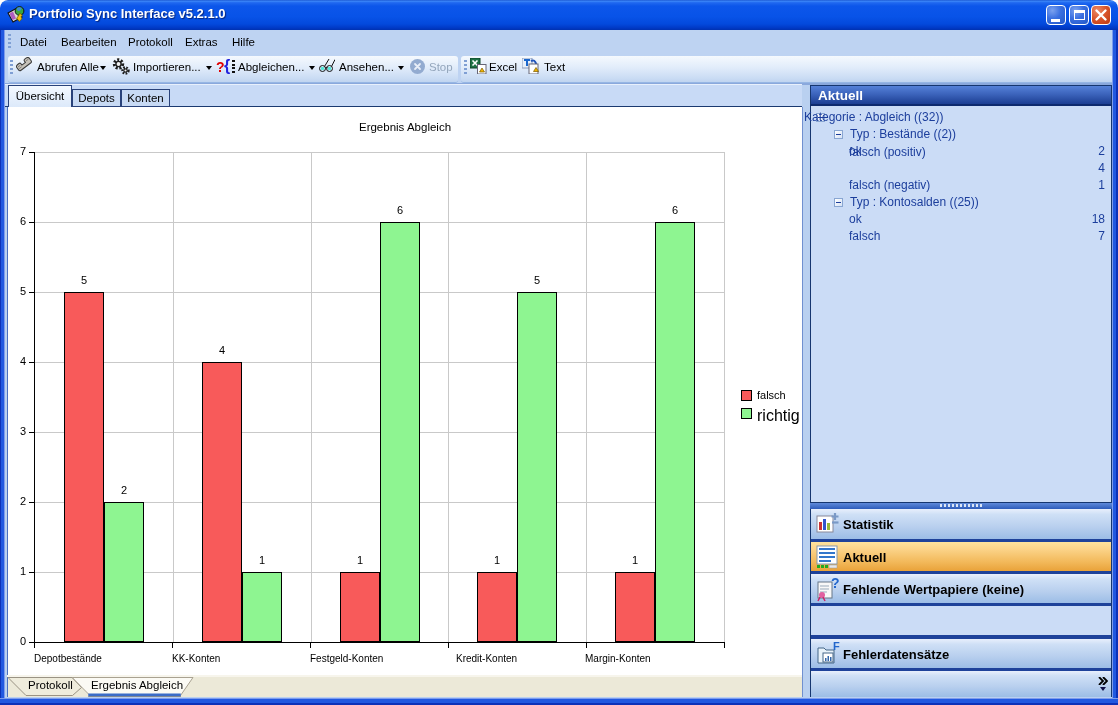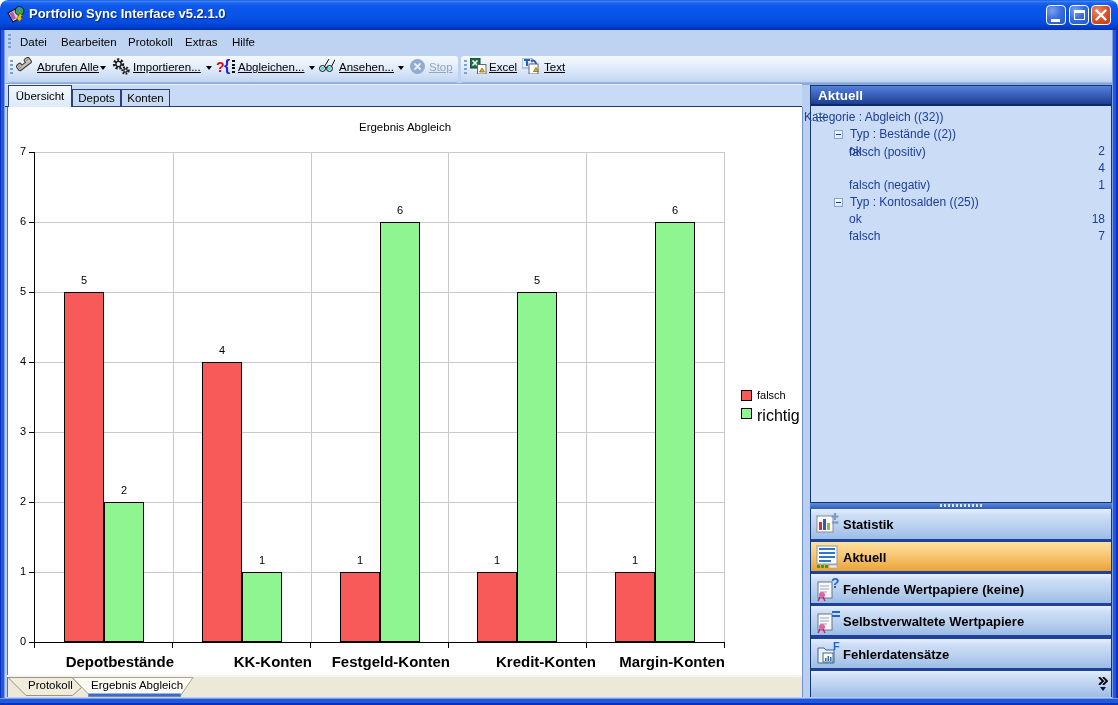--- a/index.html
+++ b/index.html
@@ -20,41 +20,41 @@
 
 
 #menubar { left:4px; top:30px; width:1110px; height:24px; background:#bed3f2; }
 .menuitem { position:absolute; top:35.5px; font-size:11.5px; color:#000; }
 .grip { position:absolute; width:3px; height:16px;
   background:repeating-linear-gradient(180deg,#7f9fd4 0 2px, transparent 2px 4px); }
 
 
 #toolbar { left:4px; top:54px; width:1110px; height:31px; background:#bed3f2; }
 .tband { position:absolute; height:27px; background:linear-gradient(180deg,#f5f9fe 0%,#e1ecfa 45%,#cadcf4 85%,#c0d4f0 100%); border-radius:3px; border-bottom:1px solid #96b6e4; }
-.titem { position:absolute; font-size:11.5px; color:#000; white-space:nowrap;text-decoration:underline; }
+.titem { position:absolute; font-size:11.5px; color:#000; white-space:nowrap; }
 .darr { position:absolute; width:0; height:0; border-left:3.5px solid transparent; border-right:3.5px solid transparent; border-top:4px solid #000; }
 
 
 #tabline { left:5px; top:106px; width:797px; height:1.2px; background:#1b3a70; }
 .toptab { position:absolute; font-size:11.5px; text-align:center; border:1px solid #29427a; }
 #tab-sel { left:8px; top:85px; width:64px; height:22px; background:linear-gradient(180deg,#f4f9ff,#dce9fa); border-bottom:none; z-index:3; padding-top:4px; }
 #tab-d { left:72px; top:89px; width:49px; height:18px; background:#c8daf4; padding-top:2px; z-index:2; }
 #tab-k { left:121px; top:89px; width:49px; height:18px; background:#c8daf4; padding-top:2px; z-index:2; }
 #chartwhite { left:7px; top:107px; width:796px; height:568px; background:#fff; border-left:1px solid #4a6fc0; border-right:1.5px solid #7090d0; }
 #bottomstrip { left:7px; top:675px; width:796px; height:22px; background:#ece9d8; border-left:1px solid #4a6fc0; border-right:1.5px solid #7090d0; }
 
 
 .gridh { position:absolute; height:1px; background:#c9c9c9; }
 .gridv { position:absolute; width:1px; background:#c9c9c9; }
 .axis { position:absolute; background:#000; }
 .bar { position:absolute; border:1px solid #000; }
 .red { background:#f85a5a; }
 .green { background:#8ef591; }
 .vlabel { position:absolute; font-size:11px; color:#000; text-align:center; width:40px; }
-.xlabel { position:absolute; font-size:15px; color:#000; text-align:right; width:140px;font-weight:bold; }
+.xlabel { position:absolute; font-size:10px; color:#000; text-align:left; width:140px; }
 .ylabel { position:absolute; font-size:11px; color:#000; text-align:right; width:19px; }
 
 
 #panel { left:810px; top:85px; width:302px; height:612px; border:1px solid #16366f; background:#cbdcf6; }
 #phead { left:810px; top:85px; width:302px; height:21px; background:linear-gradient(180deg,#5581d8 0%,#3c64bc 45%,#1c3e92 100%); border:1px solid #16366f; border-bottom:2px solid #0d2a6e; color:#fff; font-weight:bold; font-size:13.5px; padding:2px 0 0 7px; }
 .trow { position:absolute; font-size:12px; color:#1c3e9c; height:17px; white-space:nowrap; }
 .tnum { position:absolute; font-size:12px; color:#1c3e9c; text-align:right; width:30px; }
 .minus { position:absolute; width:9px; height:9px; border:1px solid #89a6d2; background:linear-gradient(135deg,#fff,#d6e2f4); }
 .minus::after { content:""; position:absolute; left:1px; top:3px; width:5px; height:1px; background:#1c3e9c; }
 
@@ -335,37 +335,20 @@
           <line x1="5" y1="13" x2="14" y2="13"></line>
           <line x1="5" y1="16" x2="12" y2="16"></line>
         </g>
       <circle cx="7" cy="19" r="3" fill="#e060a0"></circle>
       <path d="M5,21 l-2,4 M8,21 l2,4" stroke="#cc2266" stroke-width="1.5"></path>
       <text x="16" y="12" font-size="14" font-weight="bold" fill="#2266cc" font-family="Liberation Sans">?</text>
     </svg>
     <b>Fehlende Wertpapiere (keine)</b>
   </div>
   <div class="nav-sep" style="top:603px;height:3px"></div>
-  <div class="nav" style="top:606px;height:29px">
-    <svg class="nicon" width="30" height="26" viewBox="0 0 30 26">
-      <rect x="3" y="6" width="14" height="16" fill="#f8f8f8" stroke="#667788"></rect>
-      <g stroke="#99aabb" stroke-width="1">
-          <line x1="5" y1="10" x2="14" y2="10"></line>
-          <line x1="5" y1="13" x2="14" y2="13"></line>
-          <line x1="5" y1="16" x2="12" y2="16"></line>
-        </g>
-      <circle cx="7" cy="19" r="3" fill="#e060a0"></circle>
-      <path d="M5,21 l-2,4 M8,21 l2,4" stroke="#cc2266" stroke-width="1.5"></path>
-      <g stroke="#2266cc" stroke-width="2">
-          <line x1="17" y1="4" x2="25" y2="4"></line>
-          <line x1="17" y1="8" x2="25" y2="8"></line>
-        </g>
-    </svg>
-    <b>Selbstverwaltete Wertpapiere</b>
-  </div>
   <div class="nav-sep" style="top:635px;height:4px"></div>
   <div class="nav" style="top:639px;height:29px">
     <svg class="nicon" width="30" height="26" viewBox="0 0 30 26">
       <path d="M3,7 h6 l2,2 h8 v13 h-16 z" fill="#e8f2fa" stroke="#446688"></path>
       <rect x="8" y="12" width="10" height="9" fill="#fff" stroke="#446688"></rect>
       <rect x="10" y="17" width="1.5" height="3" fill="#3366aa"></rect>
         <rect x="12.5" y="15" width="1.5" height="5" fill="#3366aa"></rect>
         <rect x="15" y="16" width="1.5" height="4" fill="#3366aa"></rect>
       <text x="18" y="9" font-size="11" font-weight="bold" fill="#2266cc" font-family="Liberation Sans">F</text>
     </svg>

